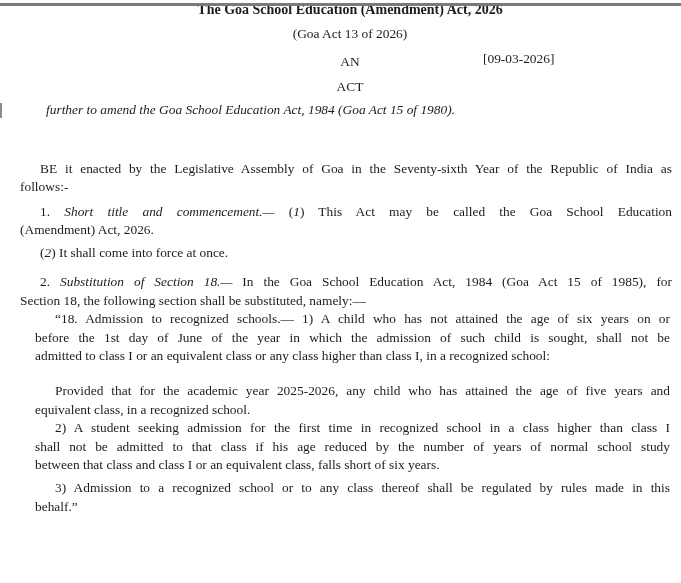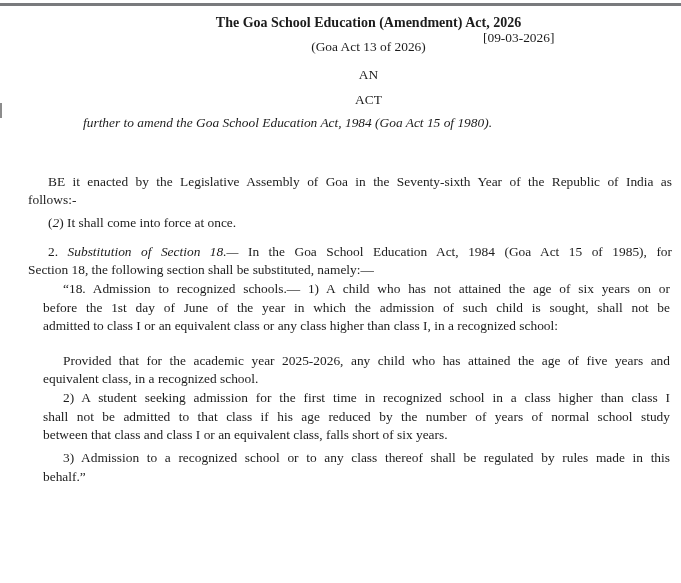--- a/index.html
+++ b/index.html
@@ -19,50 +19,48 @@
     height: 3px;
     background: #797a7d;
   }
   .scan-tick {
     position: absolute;
     left: 0; top: 103px;
     width: 2px; height: 15px;
     background: #8c8c8c;
   }
   .header {
-    padding-top: 13px;
     padding-left: 19px;
     text-align: center;
-    margin-left: 37px;
   }
   .title {
     font-weight: bold;
     font-size: 14px;
     line-height: 19px;
   }
   .act-line { margin-top: 6px; line-height: 17px; }
   .an-label { margin-top: 11px; line-height: 17px; }
   .act-label { margin-top: 8px; line-height: 17px; }
   .preamble {
     margin-top: 6px;
     line-height: 17.5px;
     text-align: left;
     text-indent: 27px;
     font-style: italic;
   }
   .date {
     position: absolute;
     left: 483px;
-    top: 29px;
+    top: 50px;
     line-height: 17px;
     text-align: center;
   }
   .doc-body {
     margin-top: 41px;
-    padding-left: 28px;
+    padding-left: 20px;
     padding-right: 9px;
     line-height: 18.6px;
     font-family: Liberation Serif, serif;
   }
   .para { margin: 0; }
   .para.block { margin-left: 15px; margin-right: 2px; }
   .line { text-align: justify; text-align-last: justify; }
   .line.last { text-align-last: left; }
   .line.indent { text-indent: 20px; }
   .it { font-style: italic; }
@@ -84,20 +82,24 @@
     <div class="preamble">further to amend the Goa School Education Act, 1984 (Goa Act 15 of 1980).</div>
   </header>
 
   <div class="date">[09-03-2026]</div>
 
   <main class="doc-body">
       <div class="para" style="margin-top: 0px;">
         <div class="line indent"><span>BE it enacted by the Legislative Assembly of Goa in the Seventy-sixth Year of the Republic of India as</span></div>
         <div class="line last"><span>follows:-</span></div>
       </div>
+      <div class="para" style="margin-top: 6px;">
+        <div class="line indent"><span>1. </span><span class="it">Short title and commencement.—</span><span> (</span><span class="it">1</span><span>) This Act may be called the Goa School Education</span></div>
+        <div class="line last"><span>(Amendment) Act, 2026.</span></div>
+      </div>
       <div class="para" style="margin-top: 4.5px;">
         <div class="line last indent"><span>(</span><span class="it">2</span><span>) It shall come into force at once.</span></div>
       </div>
       <div class="para" style="margin-top: 10px;">
         <div class="line indent"><span>2. </span><span class="it">Substitution of Section 18.—</span><span> In the Goa School Education Act, 1984 (Goa Act 15 of 1985), for</span></div>
         <div class="line last"><span>Section 18, the following section shall be substituted, namely:—</span></div>
       </div>
       <div class="para block" style="">
         <div class="line indent"><span>“18. Admission to recognized schools.— 1) A child who has not attained the age of six years on or</span></div>
         <div class="line"><span>before the 1st day of June of the year in which the admission of such child is sought, shall not be</span></div>

